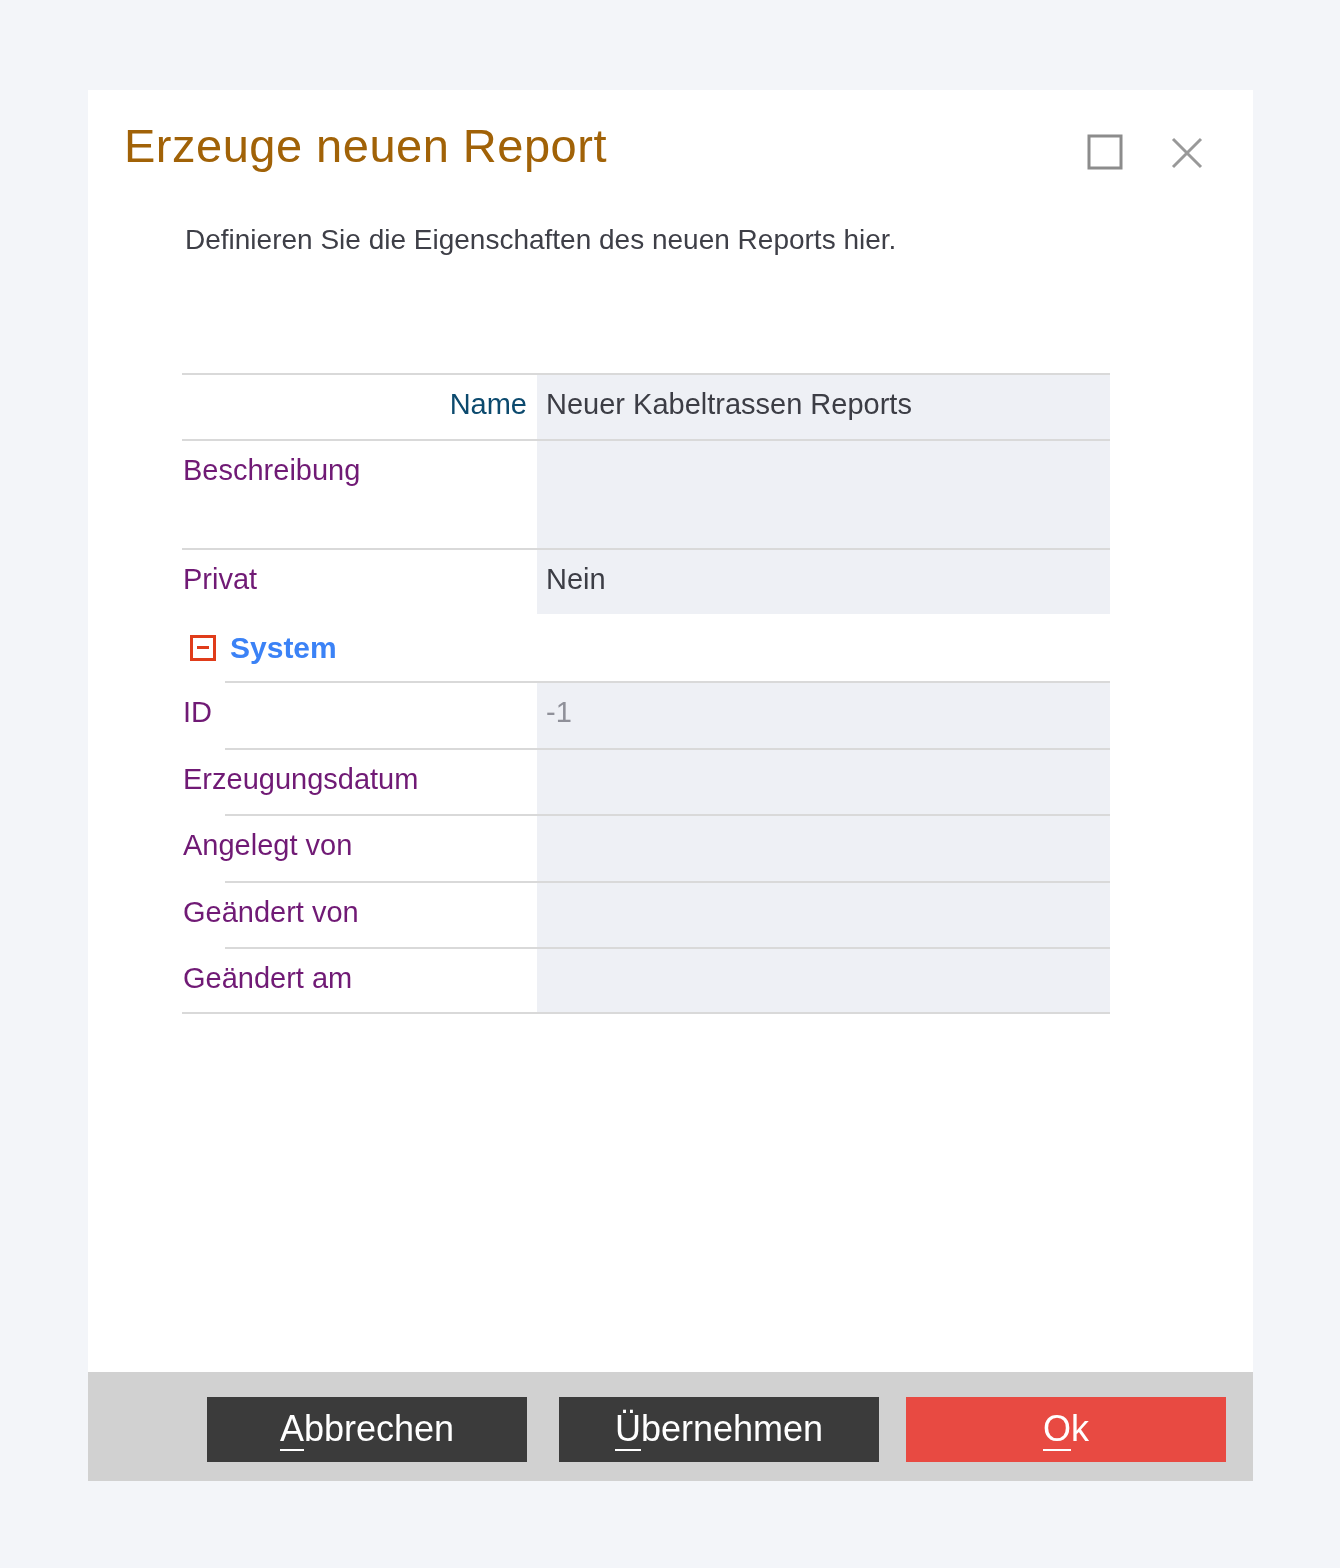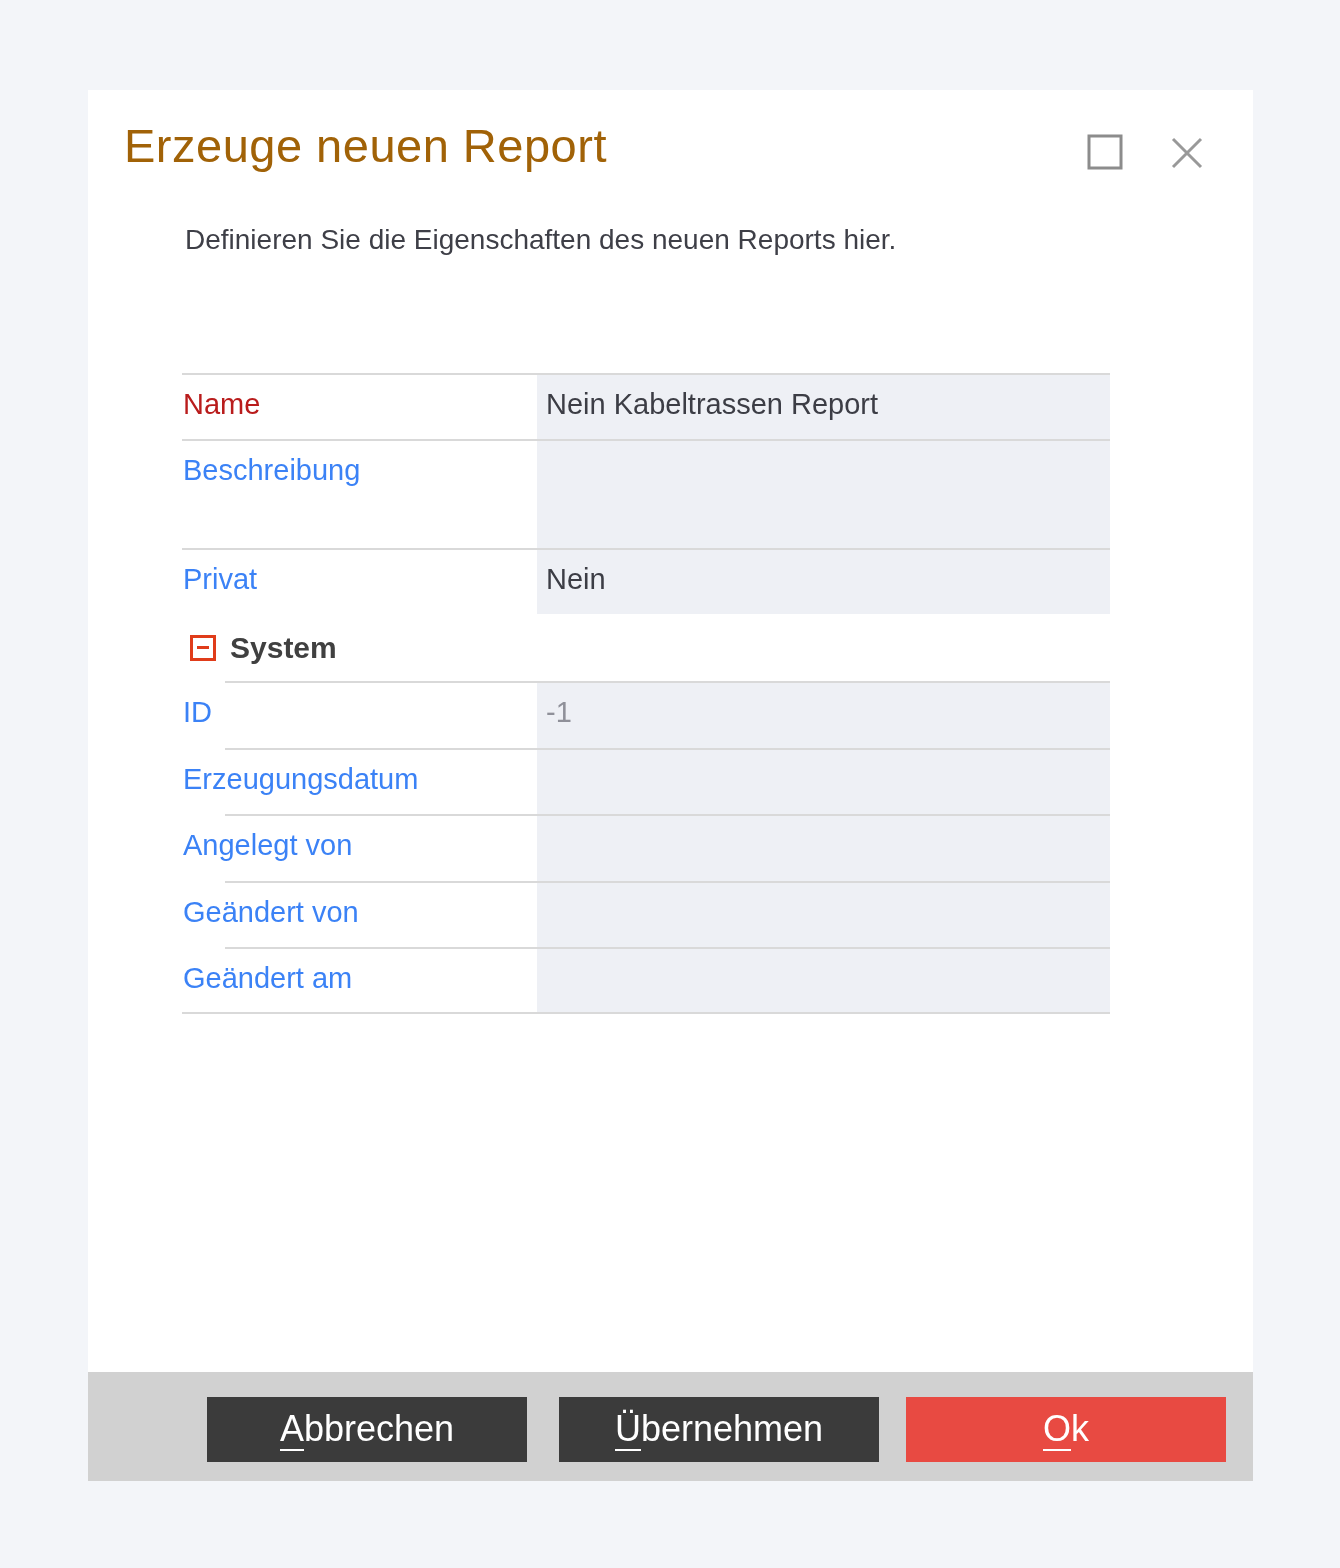--- a/index.html
+++ b/index.html
@@ -35,52 +35,52 @@
   }
   .prow { position:relative; display:flex; }
   .prow .line {
     position:absolute; top:0; left:0; right:0; height:2px;
     background:#d9d9d9;
   }
   .prow.indent-line .line { left:43px; }
   .plabel {
     width:355px; flex:none;
     padding:15px 10px 0 1px;
-    font-size:29px; color:#3b82f6;
+    font-size:29px; color:#701a75;
     white-space:nowrap; overflow:hidden;
   }
   .pvalue {
     width:573px; flex:none;
     background:#eef0f5;
     padding:15px 10px 0 9px;
     font-size:29px; color:#3c3d45;
     white-space:nowrap; overflow:hidden;
   }
   .pvalue.muted { color:#8f9099; }
-  .prow.required .plabel { color:#b91c1c; }
+  .prow.required .plabel { color:#0c4a6e;text-align:right; }
   .h66 { height:66px; }
   .h109 { height:109px; }
   .h67 { height:67px; }
   .h65 { height:65px; }
   .group-row {
     position:relative; display:flex; align-items:center;
     height:67px; background:#ffffff;
   }
   .collapse-box {
     width:26px; height:26px; flex:none;
     border:3px solid #e03c1a; background:#ffffff;
     position:relative; margin-left:8px; cursor:default;
   }
   .collapse-box .minus {
     position:absolute; left:4px; right:4px; top:50%;
     height:3px; margin-top:-2px; background:#e03c1a;
   }
   .group-label {
     margin-left:14px;
-    font-size:30px; font-weight:bold; color:#404040;
+    font-size:30px; font-weight:bold; color:#3b82f6;
     white-space:nowrap;
   }
   .table-bottom-line { height:2px; background:#d9d9d9; }
   .footer {
     position:absolute; left:0; top:1282px;
     width:100%; height:109px;
     background:#d1d1d1;
   }
   .btn {
     position:absolute; top:25px;
@@ -122,21 +122,21 @@
     </span>
   </div>
 
   <div class="dialog-subtitle">Definieren Sie die Eigenschaften des neuen Reports hier.</div>
 
   <div class="prop-table">
 
     <div class="prow required h66">
       <div class="line"></div>
       <div class="plabel">Name</div>
-      <div class="pvalue">Nein Kabeltrassen Report</div>
+      <div class="pvalue">Neuer Kabeltrassen Reports</div>
     </div>
 
     <div class="prow h109">
       <div class="line"></div>
       <div class="plabel">Beschreibung</div>
       <div class="pvalue"></div>
     </div>
 
     <div class="prow h66">
       <div class="line"></div>

